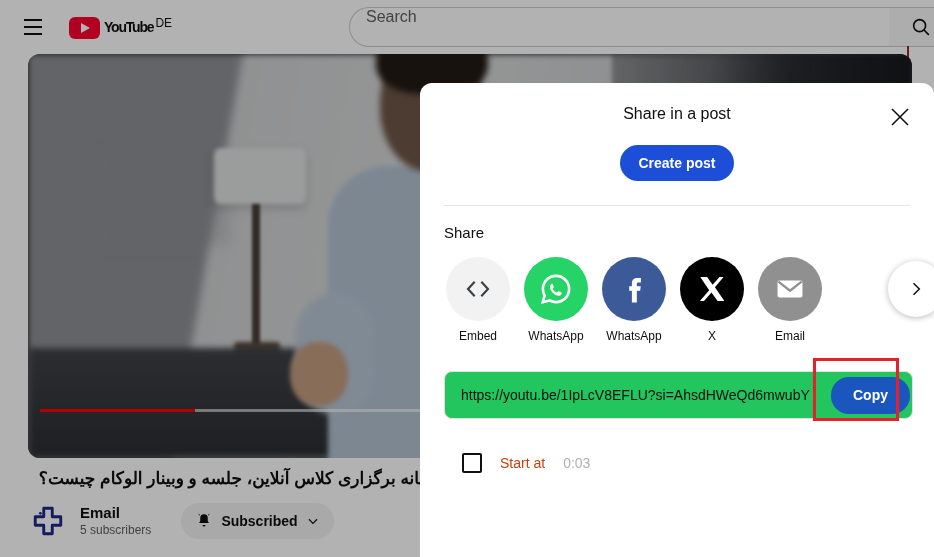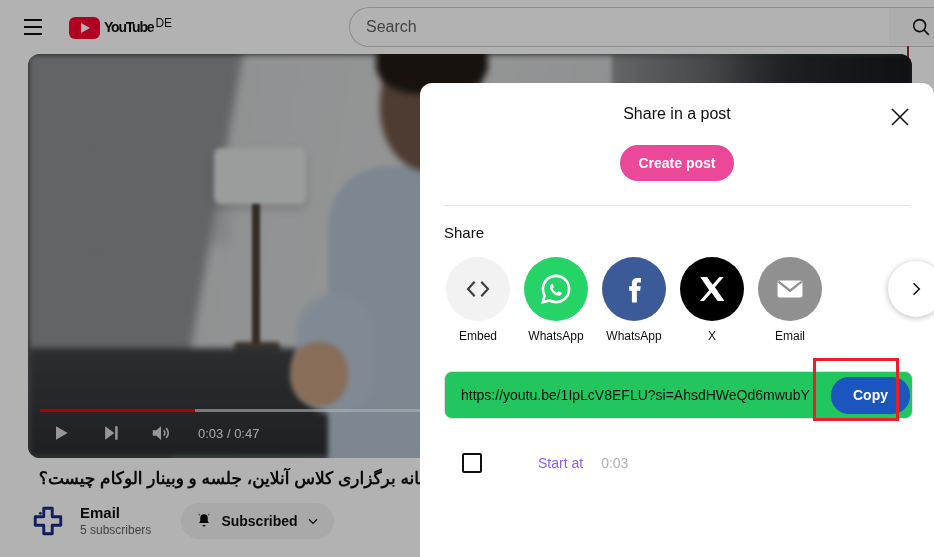--- a/index.html
+++ b/index.html
@@ -42,21 +42,21 @@
     color: #0f0f0f; margin-left: 4px; line-height: 25px;
   }
   .yt-country { font-size: 12px; color: #0f0f0f; margin-left: 2px; margin-top: 1px; }
 
   .search-area {
     position: absolute; left: 349px; top: 7px;
     display: flex; align-items: center;
   }
   .search-box {
     width: 540px; height: 40px; border: 1px solid #ccc; border-right: none;
-    border-radius: 20px 0 0 20px; display: flex; align-items: center;
+    border-radius: 20px 0 0 20px; display: flex; align-items: flex-start;
     padding-left: 16px; background: #fff;
   }
   .search-box .ph { font-size: 16px; color: #606060; }
   .search-btn {
     width: 64px; height: 40px; border: 1px solid #ccc; border-left: none;
     border-radius: 0 20px 20px 0; background: #f8f8f8;
     display: flex; align-items: center; justify-content: center; cursor: pointer;
   }
 
   
@@ -165,21 +165,21 @@
     background: #ffffff; border-radius: 12px 12px 0 0; overflow: hidden;
   }
   .dlg-title {
     text-align: center; font-size: 16px; color: #0f0f0f; margin-top: 22px;
   }
   .close-x {
     position: absolute; right: 14px; top: 14px; width: 40px; height: 40px;
     display: flex; align-items: center; justify-content: center; cursor: pointer;
   }
   .create-post {
-    display: block; margin: 22px auto 0; background: #ec4899; color: #fff;
+    display: block; margin: 22px auto 0; background: #1d4ed8; color: #fff;
     border: none; border-radius: 18px; height: 36px; padding: 0 18px;
     font-size: 14px; font-weight: bold; cursor: pointer;
     font-family: "Liberation Sans", sans-serif;
   }
   .no-subs { text-align: center; font-size: 13px; color: #606060; margin-top: 16px; }
   .divider { height: 1px; background: #e5e5e5; margin: 24px 24px 0; }
 
   .share-label { font-size: 15px; color: #0f0f0f; margin: 18px 0 0 24px; }
 
   .targets {
@@ -216,21 +216,21 @@
   .hl-box {
     position: absolute; left: -18px; top: -19px; width: 86px; height: 63px;
     border: 3px solid #e8202a; pointer-events: none;
   }
 
   .startat-row { display: flex; align-items: center; margin: 34px 0 0 42px; gap: 18px; }
   .chk {
     width: 20px; height: 20px; border: 2px solid #0f0f0f; border-radius: 2px;
     background: #fff; cursor: pointer;
   }
-  .startat-label { font-size: 14px; color: #8b5cf6; margin-left: 38px; }
+  .startat-label { font-size: 14px; color: #c2410c; }
   .startat-time { font-size: 14px; color: #b0b0b0; }
 </style>
 </head>
 <body>
 
 <div id="app">
 
   <div class="page">
 
     <div class="masthead">
@@ -276,41 +276,20 @@
         <div class="person-head"></div>
         <div class="person-hair"></div>
         <div class="dark-right"></div>
       </div>
 
       <div class="ctrl-bar">
         <div class="progress">
           <div class="played"></div>
           <div class="loaded"></div>
         </div>
-        <div class="ctrl-row">
-          <div class="ctrl-btn">
-            <svg width="20" height="20" viewBox="0 0 24 24">
-              <polygon points="6,4 20,12 6,20" fill="#d9d9d9"></polygon>
-            </svg>
-          </div>
-          <div class="ctrl-btn">
-            <svg width="20" height="20" viewBox="0 0 24 24">
-              <polygon points="5,4 16,12 5,20" fill="#d9d9d9"></polygon>
-              <rect x="17" y="4" width="3" height="16" fill="#d9d9d9"></rect>
-            </svg>
-          </div>
-          <div class="ctrl-btn">
-            <svg width="22" height="22" viewBox="0 0 24 24">
-              <polygon points="3,9 7,9 12,4.5 12,19.5 7,15 3,15" fill="#d9d9d9"></polygon>
-              <path d="M15 9.2a4 4 0 0 1 0 5.6" fill="none" stroke="#d9d9d9" stroke-width="1.8"></path>
-              <path d="M17.6 6.6a7.6 7.6 0 0 1 0 10.8" fill="none" stroke="#d9d9d9" stroke-width="1.8"></path>
-            </svg>
-          </div>
-          <div class="time-text">0:03 / 0:47</div>
-        </div>
       </div>
     </div>
 
     <div class="meta">
       <div class="vtitle">سامانه برگزاری کلاس آنلاین، جلسه و وبینار الوکام چیست؟</div>
       <div class="chan-row">
         <div class="avatar">
           <svg width="34" height="34" viewBox="0 0 40 40">
             <path d="M15 5h10v10h10v10H25v10H15V25H5V15h10z" fill="none" stroke="#1b2a8a" stroke-width="3.4" stroke-linejoin="round"></path>
             <circle cx="11" cy="11" r="1.6" fill="#1b2a8a"></circle>

